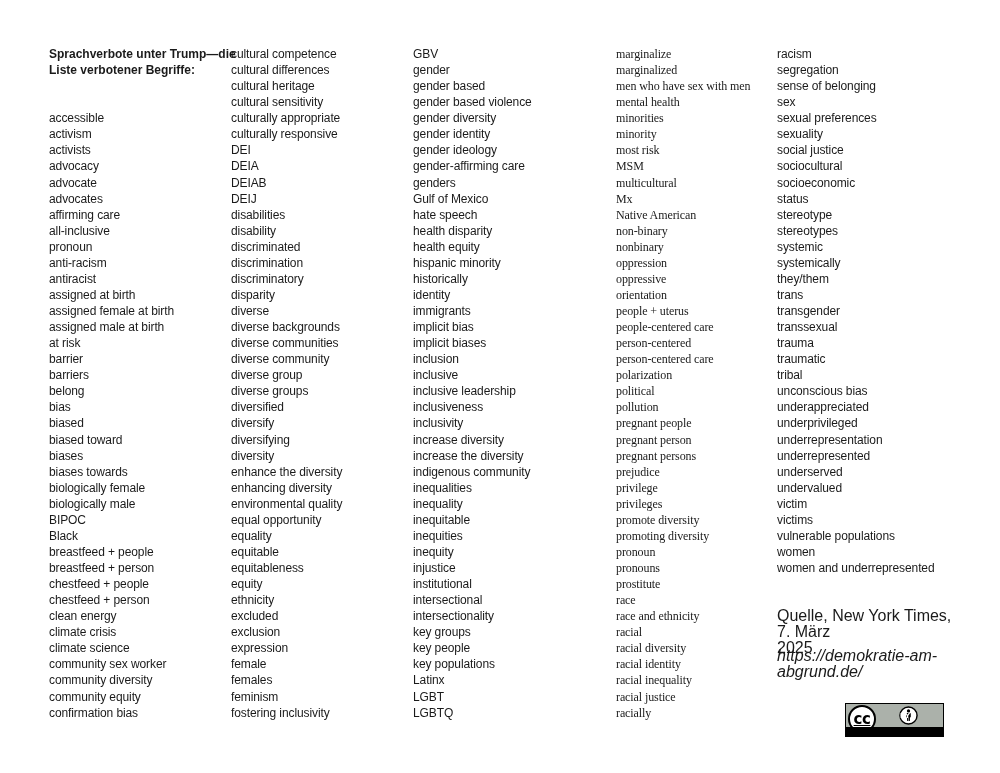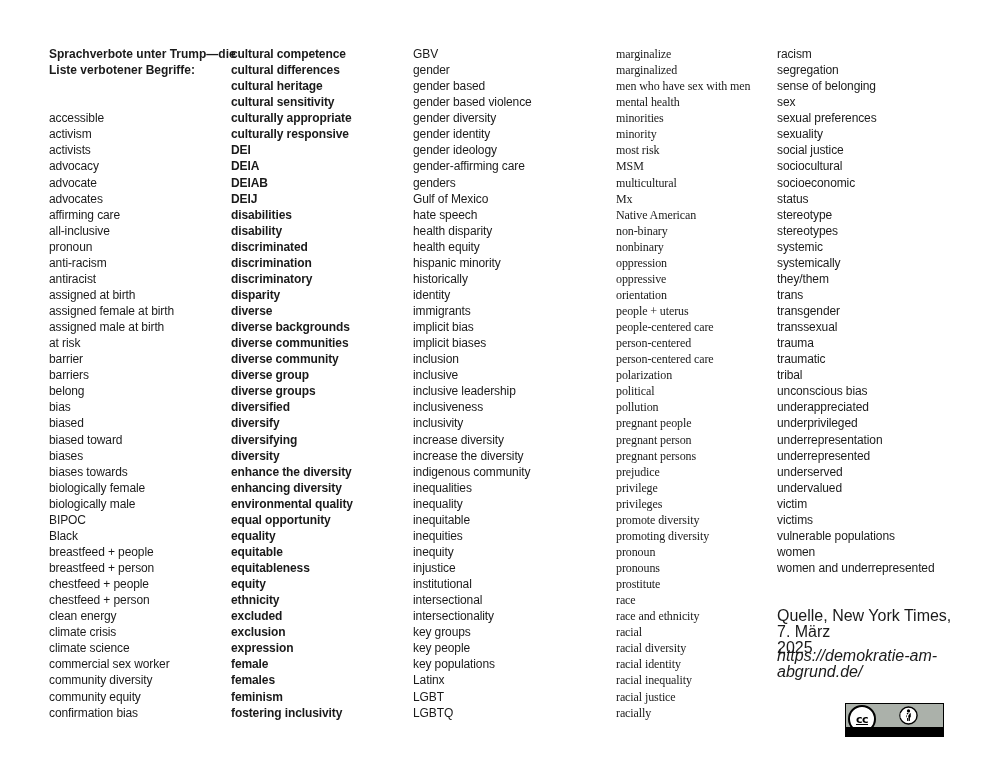--- a/index.html
+++ b/index.html
@@ -29,21 +29,21 @@
       letter-spacing: -0.1px;
     }
     .title {
       font-weight: bold;
       white-space: nowrap;
       line-height: 16.07px;
       height: 16.07px;
     }
     .spacer { height: 32.14px; }
     #col1 { left: 49px; }
-    #col2 { left: 231px; font-weight: bold; }
+    #col2 { left: 231px; }
     #col3 { left: 413px; }
     #col4 { left: 616px; font-family: Liberation Serif, serif; }
     #col5 { left: 777px; }
 
     .footer-block {
       position: absolute;
       left: 777px;
       width: 190px;
       font-size: 16px;
       line-height: 16px;
@@ -90,21 +90,21 @@
       width: 28px;
       height: 28px;
       border-radius: 50%;
       background: #fff;
       border: 2.5px solid #000;
       box-sizing: border-box;
       display: flex;
       align-items: center;
       justify-content: center;
       font-weight: bold;
-      font-size: 11px;
+      font-size: 15px;
       letter-spacing: -0.5px;
       font-family: "DejaVu Sans", sans-serif;
       color: #000;
       text-decoration: underline;
     }
     .cc-badge .person {
       position: absolute;
       left: 53px;
       top: 2px;
       width: 19px;
@@ -146,21 +146,21 @@
       <div class="row">biologically male</div>
       <div class="row">BIPOC</div>
       <div class="row">Black</div>
       <div class="row">breastfeed + people</div>
       <div class="row">breastfeed + person</div>
       <div class="row">chestfeed + people</div>
       <div class="row">chestfeed + person</div>
       <div class="row">clean energy</div>
       <div class="row">climate crisis</div>
       <div class="row">climate science</div>
-      <div class="row">commercial sex worker</div>
+      <div class="row">community sex worker</div>
       <div class="row">community diversity</div>
       <div class="row">community equity</div>
       <div class="row">confirmation bias</div>
     </div>
 </div>
 
 <div id="col2" class="col">
   <div class="list">
       <div class="row">cultural competence</div>
       <div class="row">cultural differences</div>

